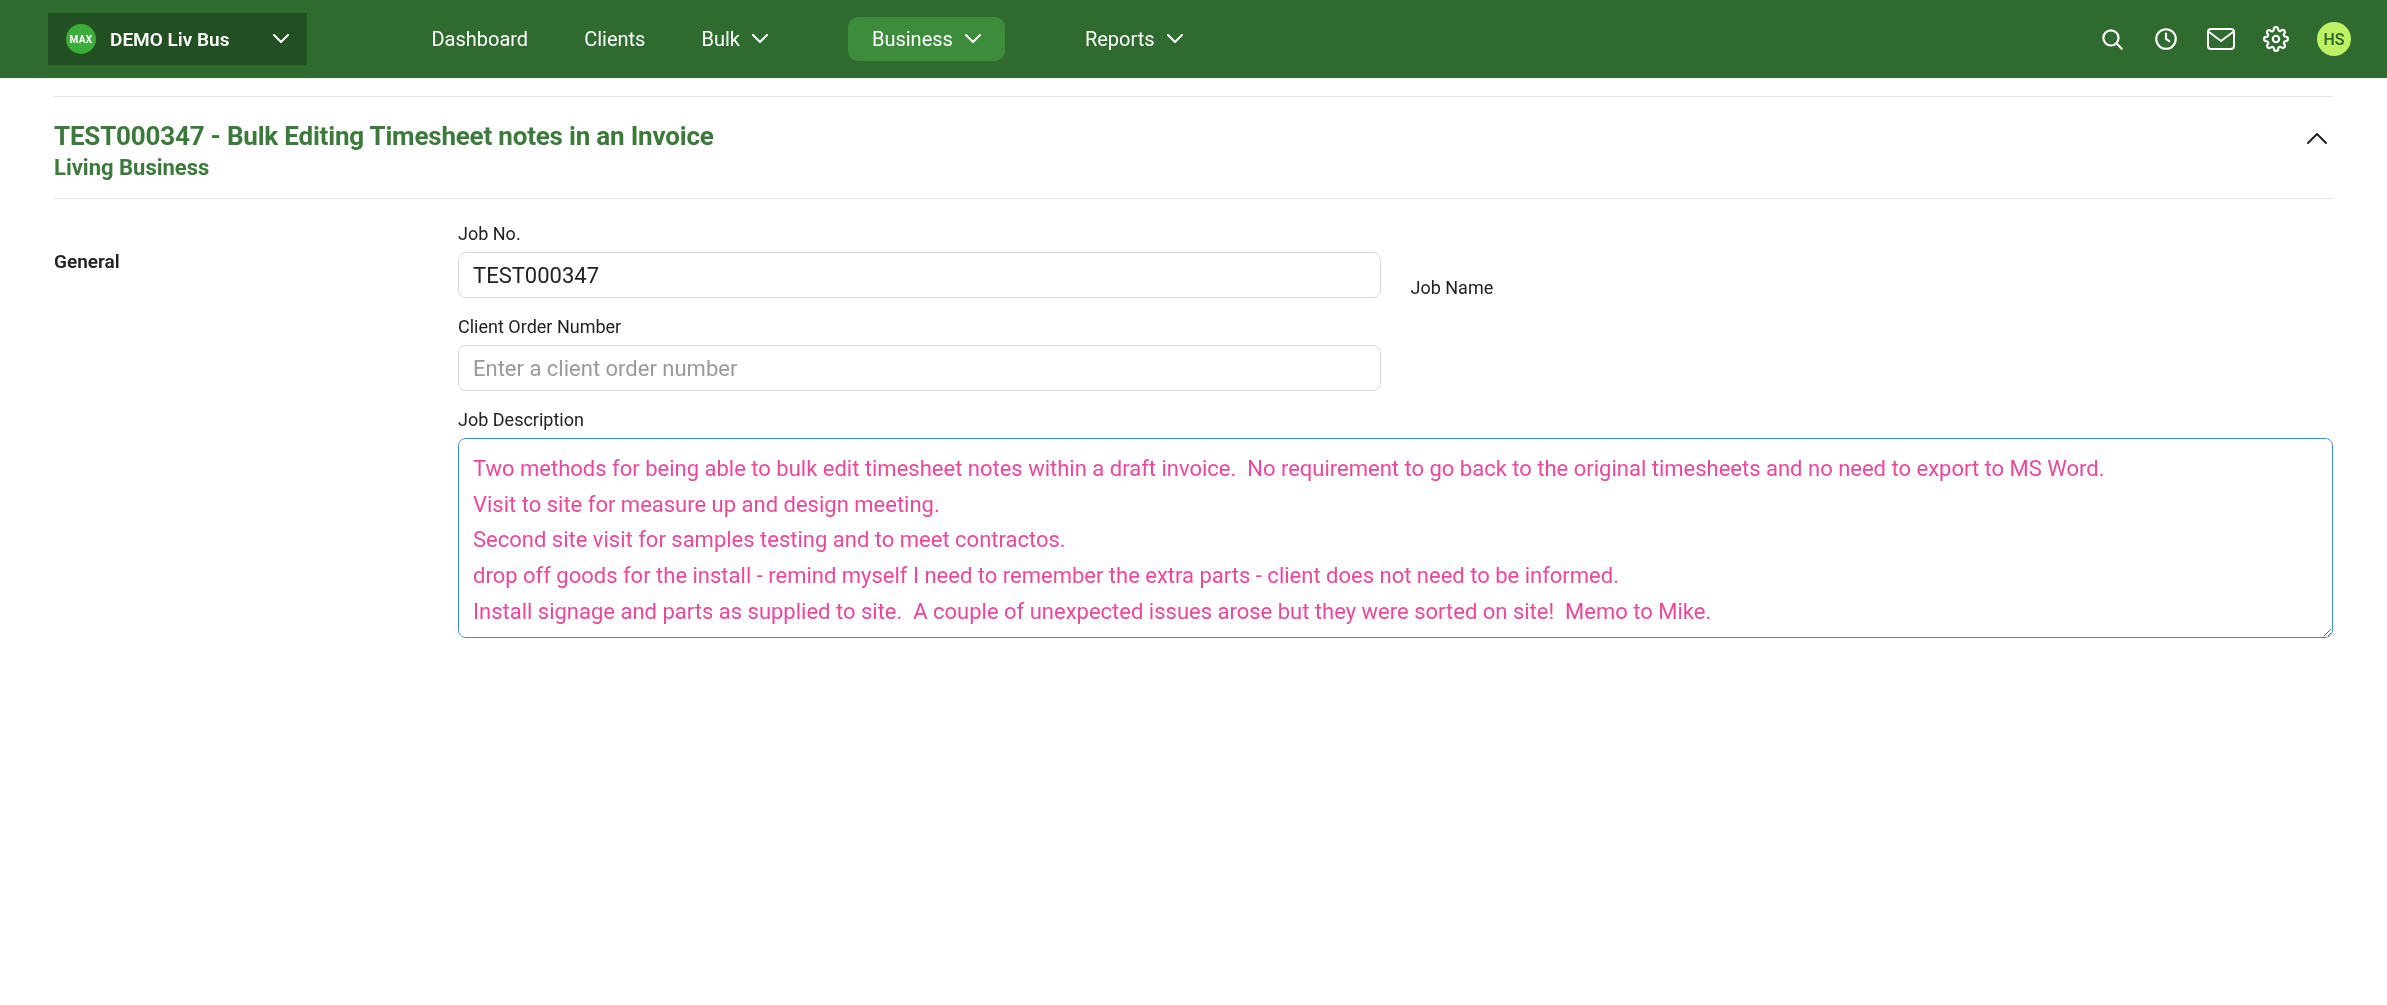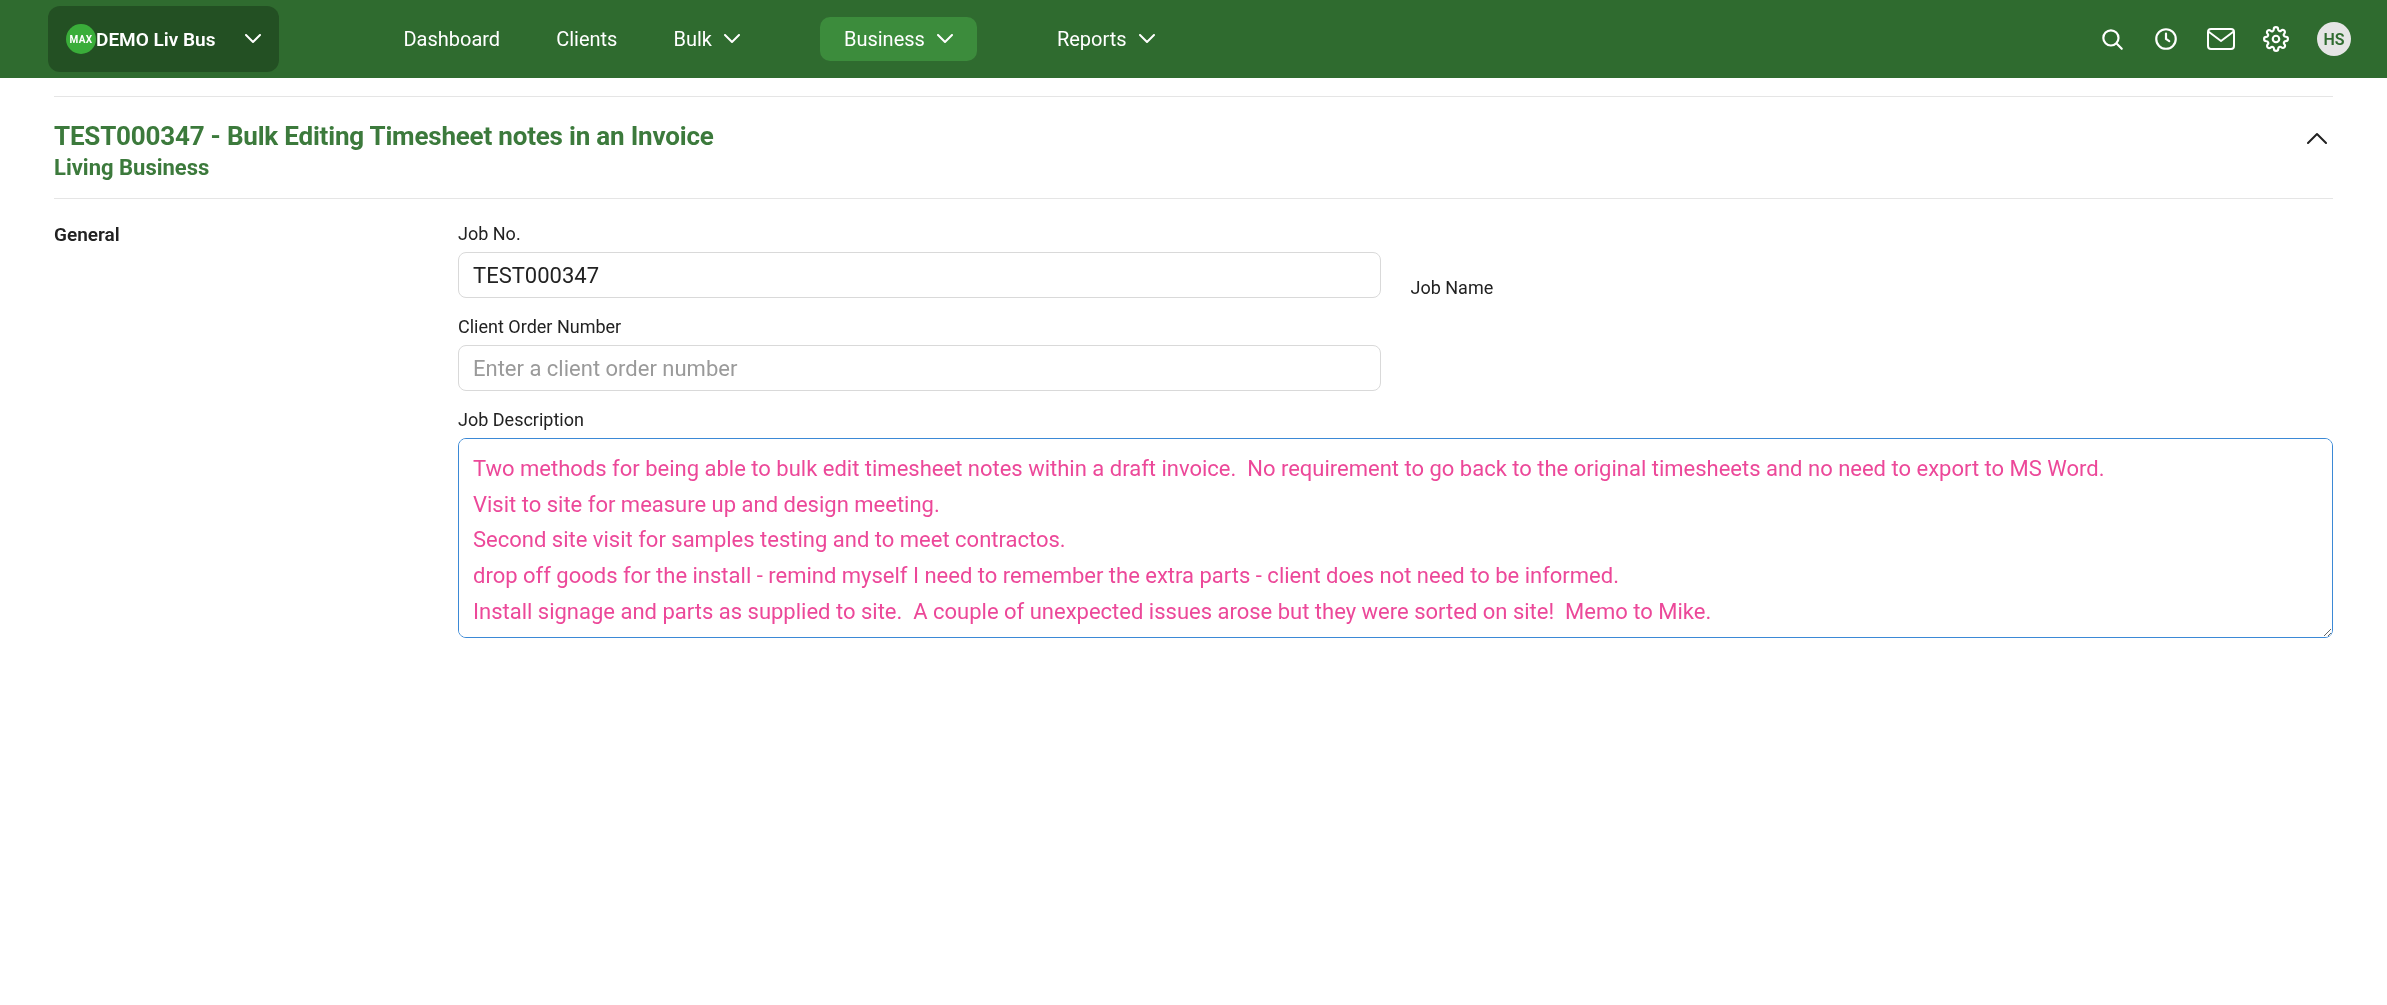--- a/index.html
+++ b/index.html
@@ -15,25 +15,26 @@
     background: #2f6b2f;
     height: 78px;
     display: flex;
     align-items: center;
     padding: 0 36px 0 48px;
     gap: 10px;
   }
 
   .org-picker {
     background: rgba(0,0,0,0.25);
-    border-radius: 12px;
-    height: 66px;
+    border-radius: 0;
+    height: 52px;
     display: flex;
     align-items: center;
     padding: 0 18px;
+    gap: 14px;
     cursor: pointer;
   }
   .org-badge {
     width: 30px; height: 30px;
     border-radius: 50%;
     background: #3aad3a;
     display: flex;
     align-items: center;
     justify-content: center;
     font-size: 10px;
@@ -84,21 +85,21 @@
   .nav-icon {
     color: #fff;
     cursor: pointer;
     display: flex;
     align-items: center;
     justify-content: center;
   }
   .avatar {
     width: 34px; height: 34px;
     border-radius: 50%;
-    background: #e5e5e5;
+    background: #bef264;
     color: #2f6b2f;
     display: flex;
     align-items: center;
     justify-content: center;
     font-weight: 600;
     font-size: 16px;
     cursor: pointer;
   }
 
   
@@ -139,20 +140,21 @@
     margin: 18px 0 24px;
   }
 
   .form-area {
     display: flex;
     gap: 0;
   }
   .form-side {
     width: 404px;
     flex-shrink: 0;
+    margin-top: 27px;
   }
   .section-label {
     font-size: 19px;
     font-weight: 600;
     color: #222;
   }
   .form-main {
     flex: 1;
   }
 

